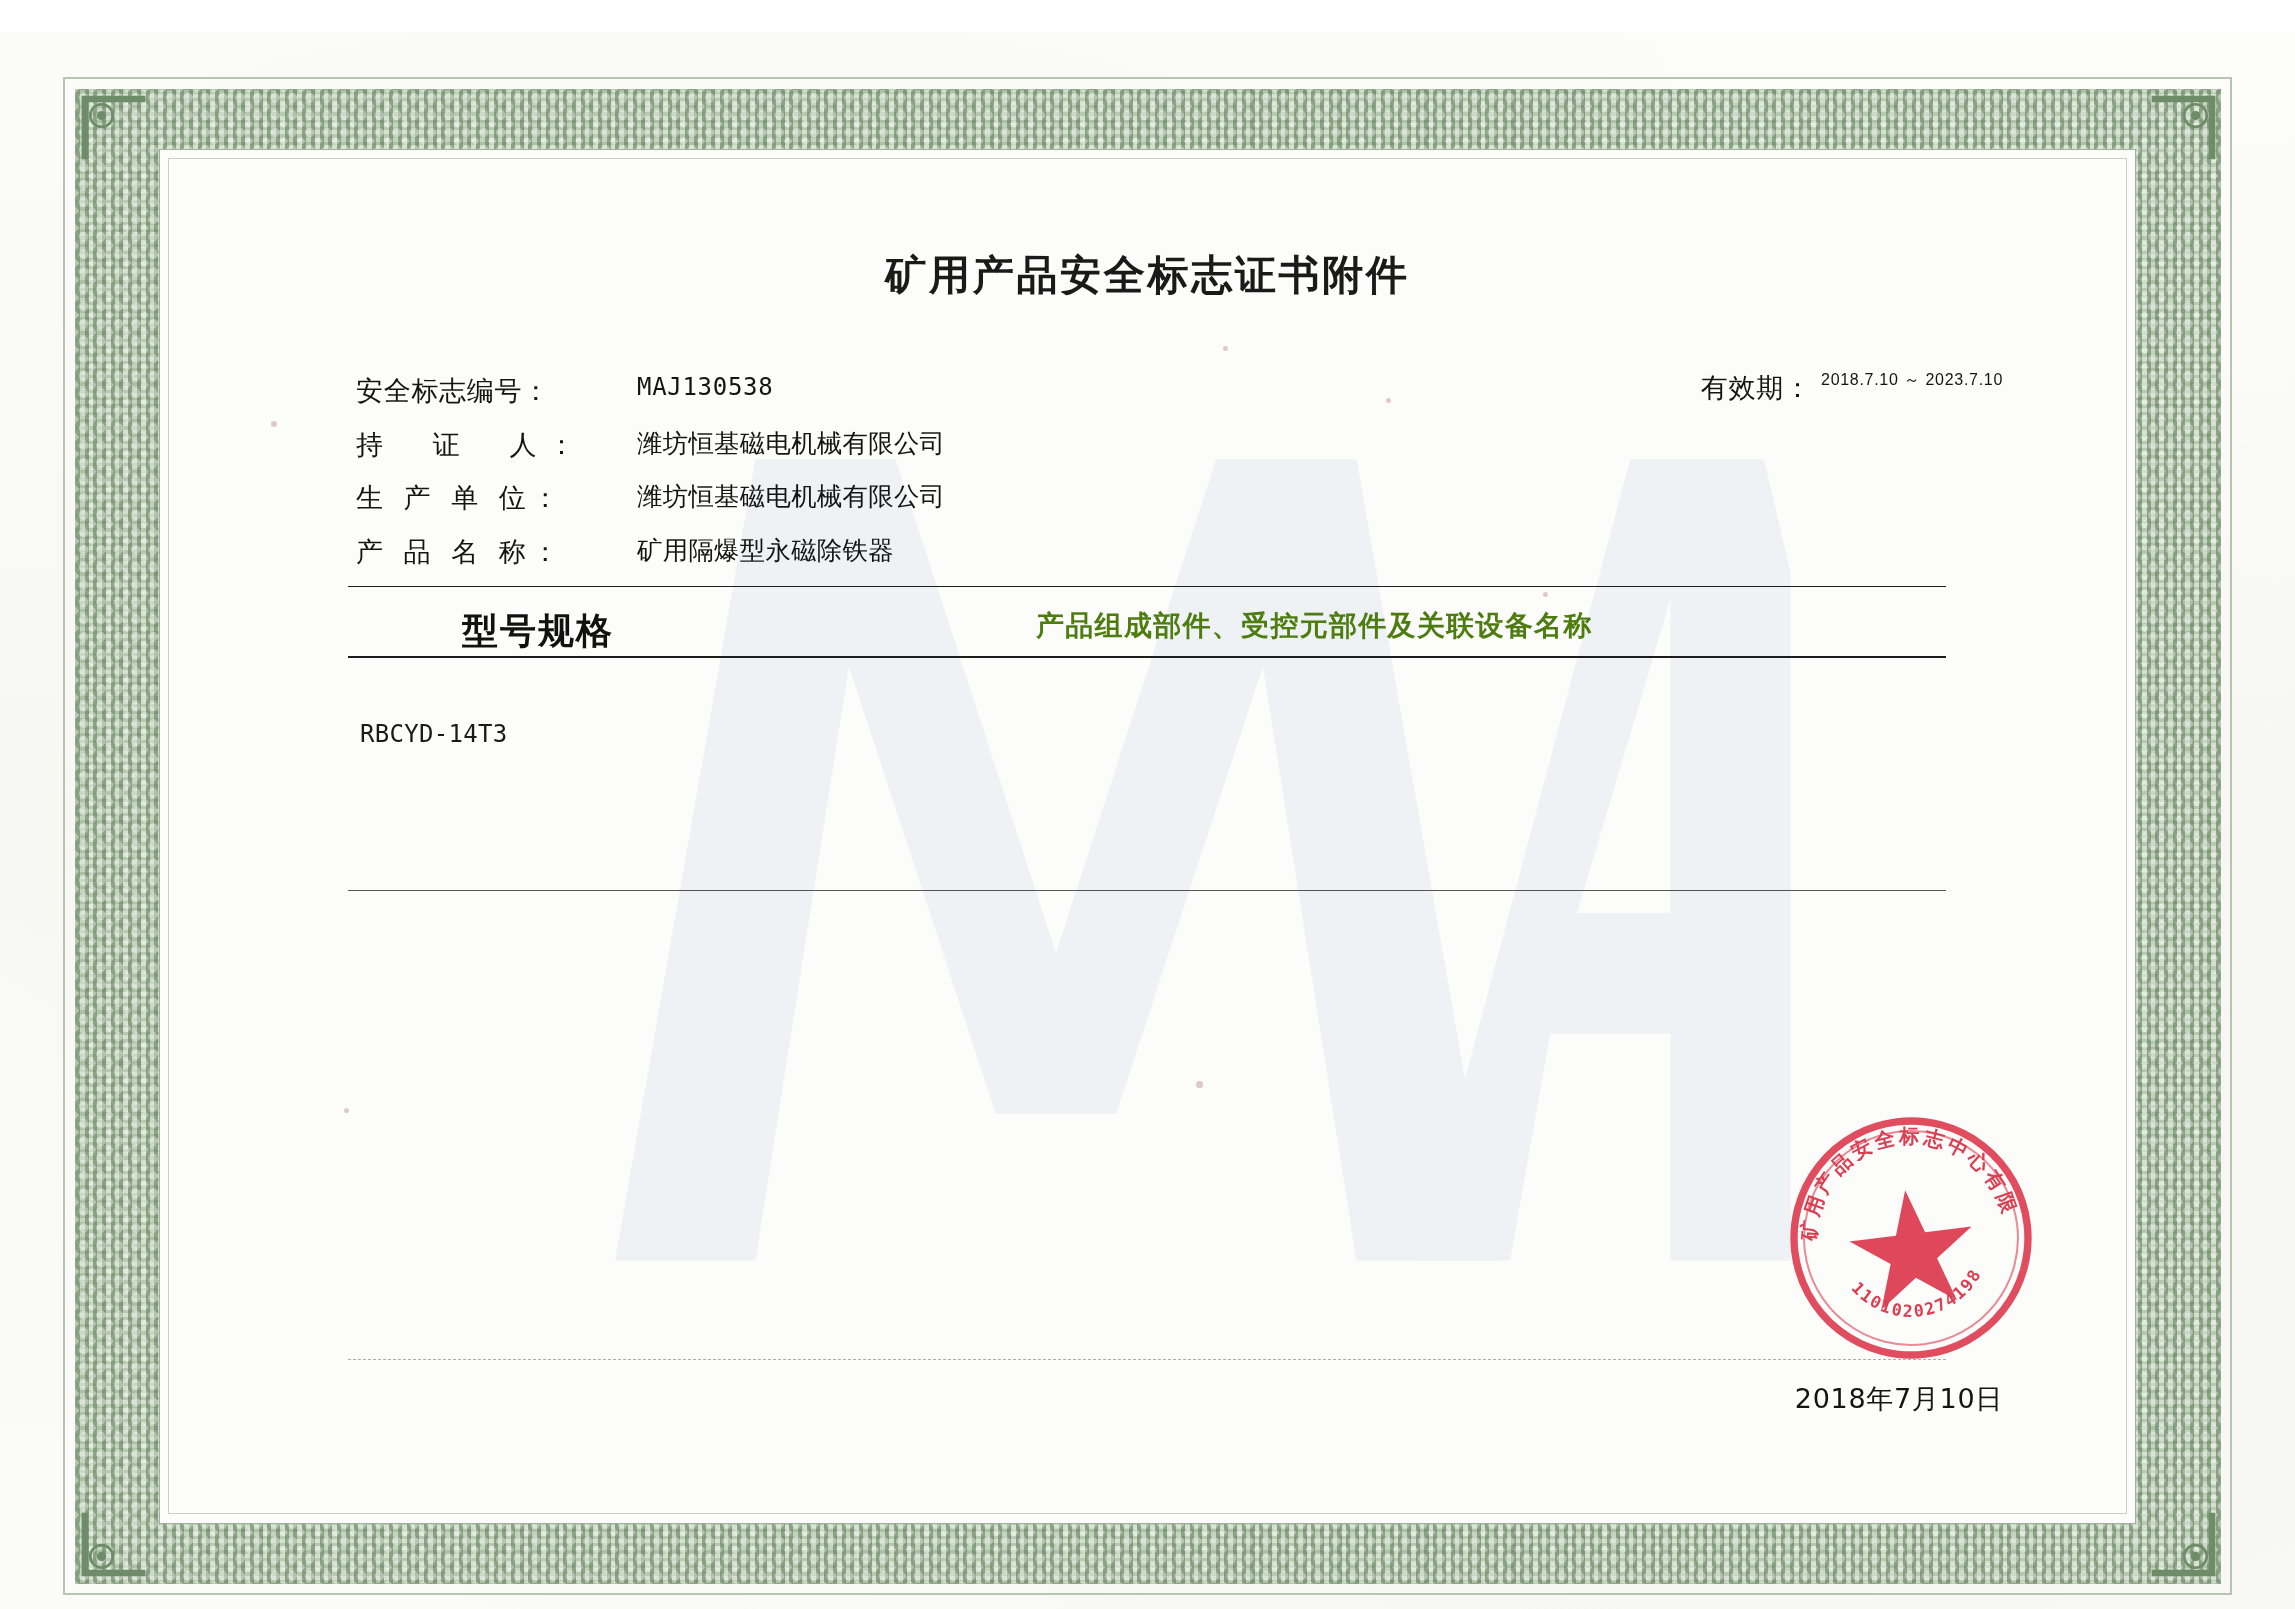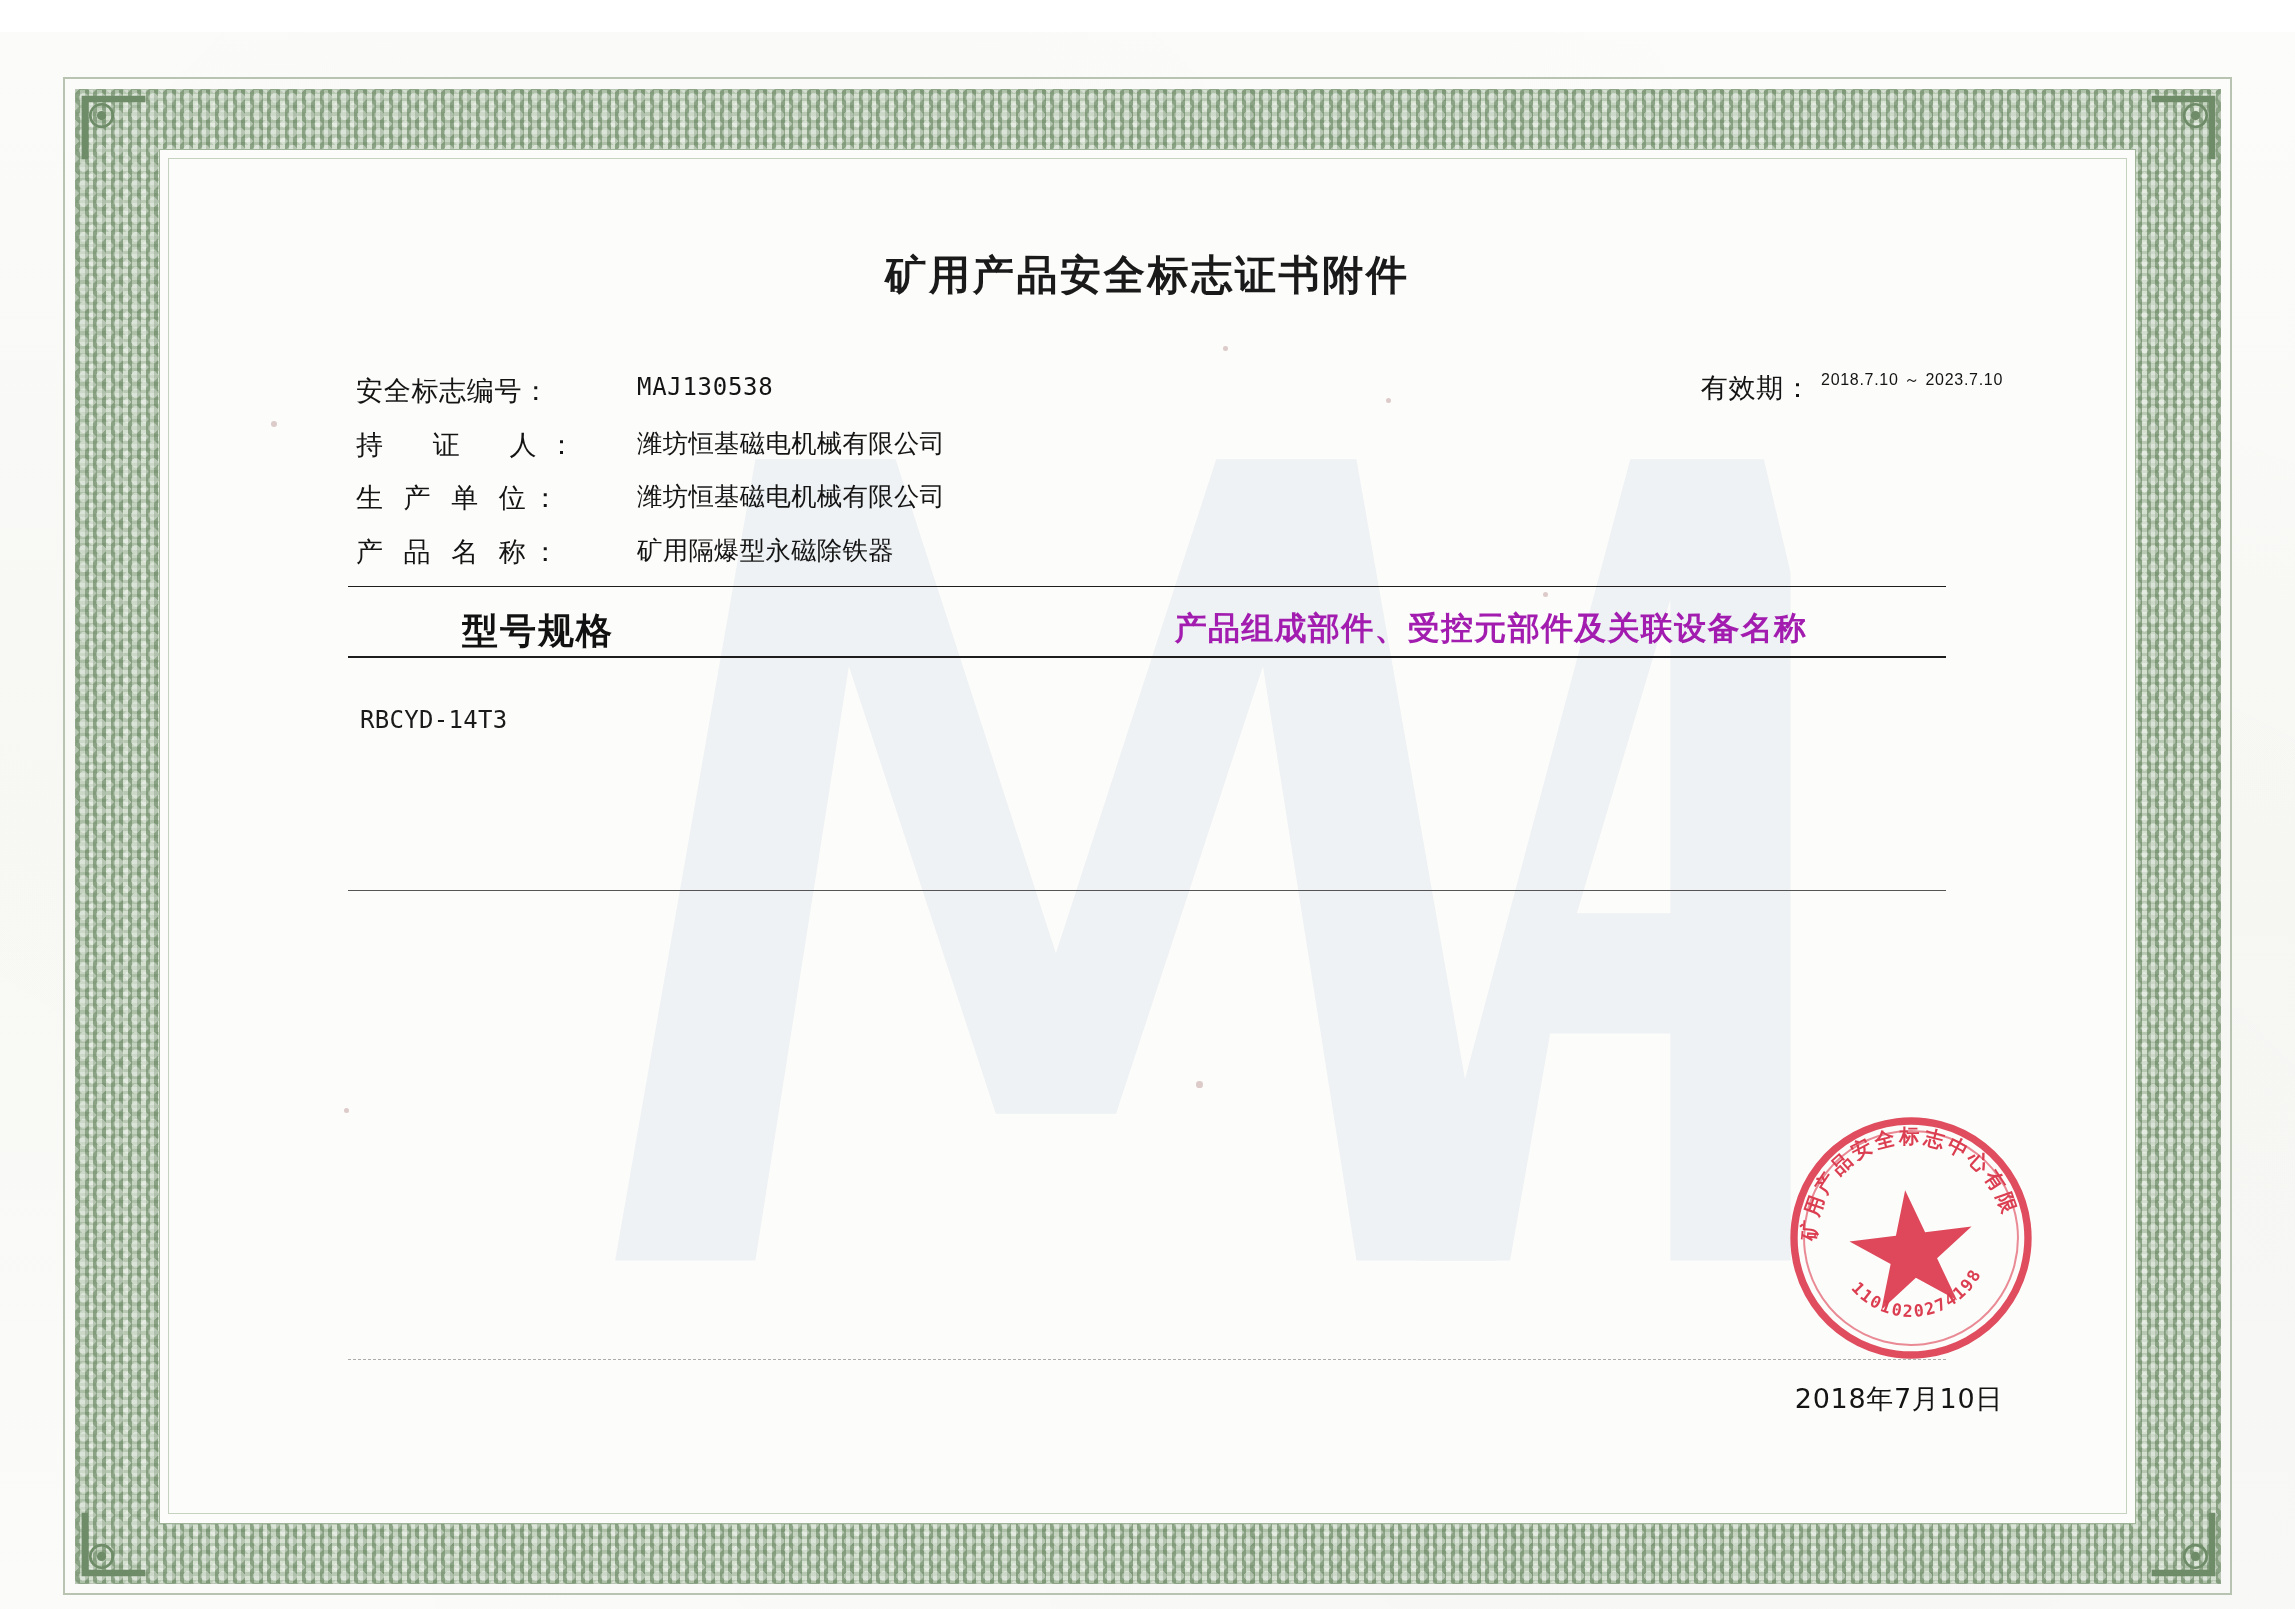--- a/index.html
+++ b/index.html
@@ -222,31 +222,31 @@
     font-weight: bold;
     font-size: 36px;
     letter-spacing: 2px;
     color: #111;
   }
   .th-components {
     position: absolute;
     left: 868px;
     top: 449px;
     width: 910px;
-    text-align: center;
+    text-align: left;
     font-family: "DejaVu Sans", "Liberation Sans", sans-serif;
     font-weight: bold;
-    font-size: 32px;
+    font-size: 28px;
     letter-spacing: 1.3px;
-    color: #a21caf;
+    color: #4d7c0f;
   }
   .td-model {
     position: absolute;
     left: 192px;
-    top: 548px;
+    top: 562px;
     font-family: "DejaVu Sans Mono", "Liberation Mono", monospace;
     font-size: 24px;
     color: #1a1a1a;
     letter-spacing: 0.3px;
   }
   .td-components {
     position: absolute;
     left: 830px;
     top: 530px;
     width: 949px;

